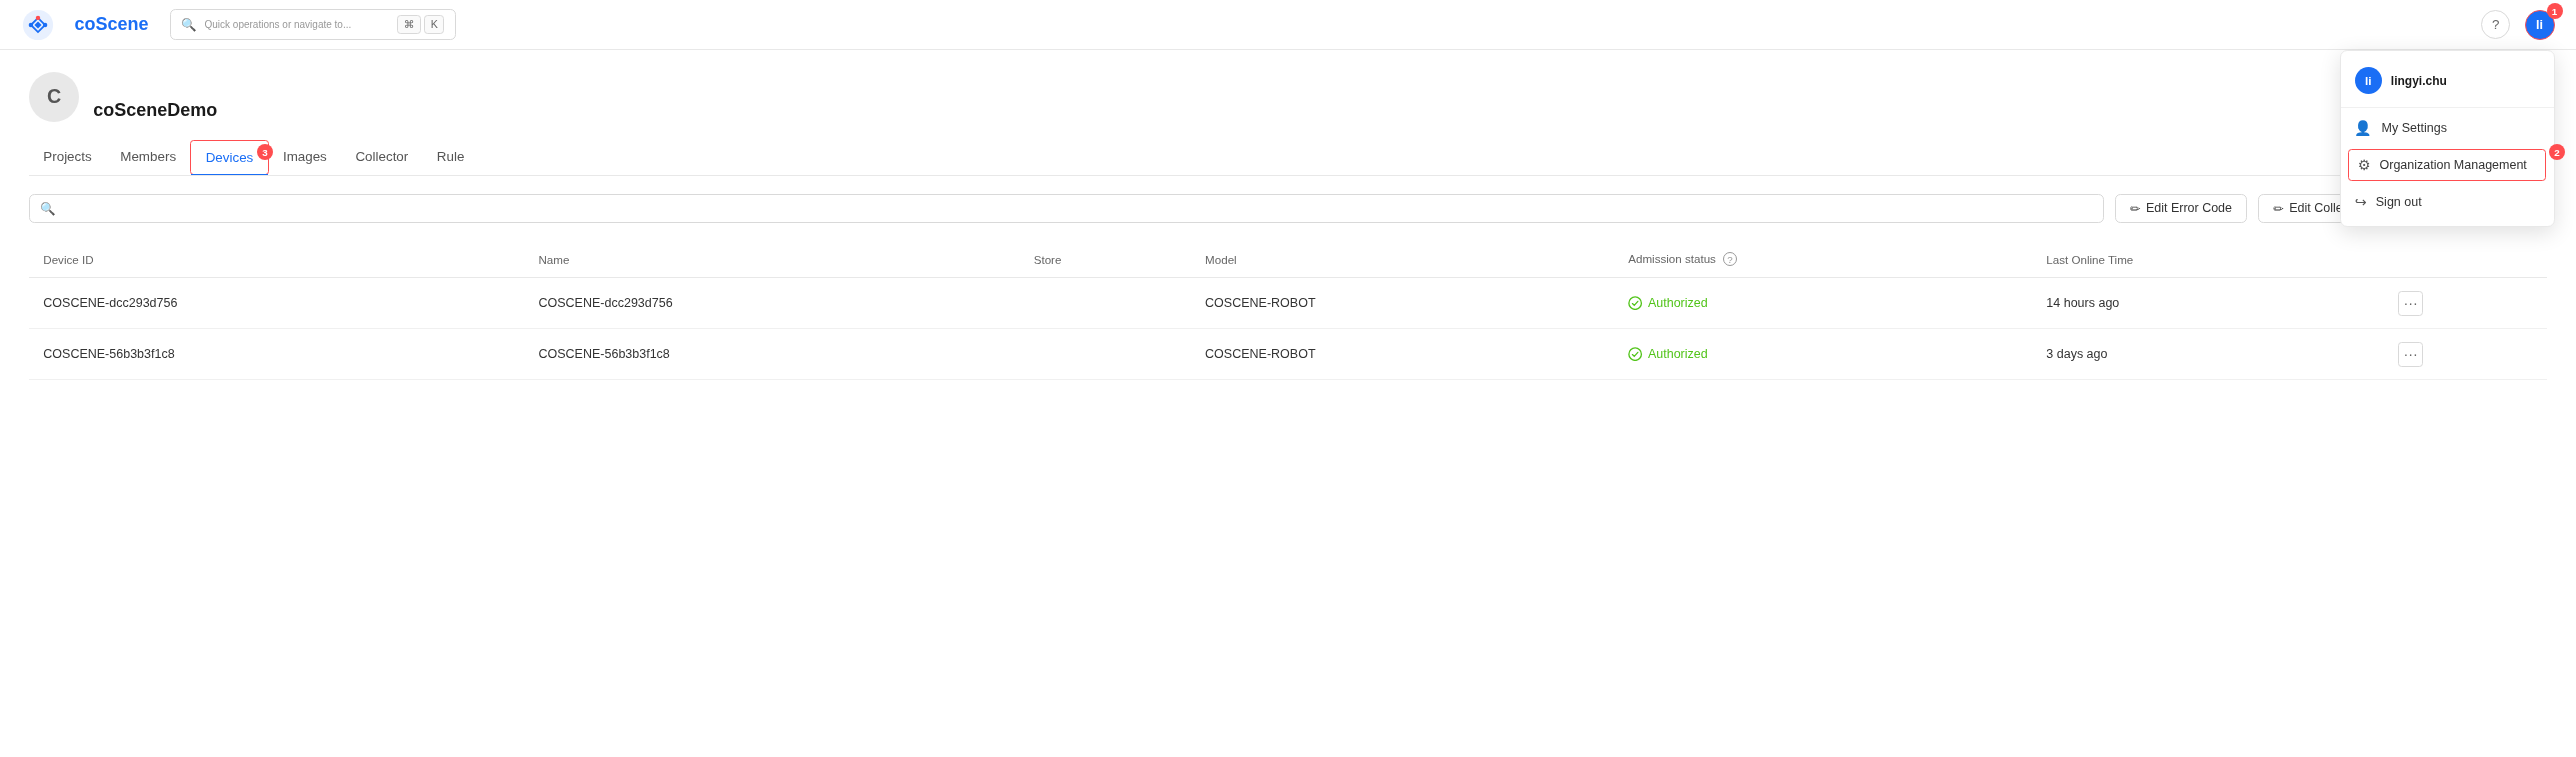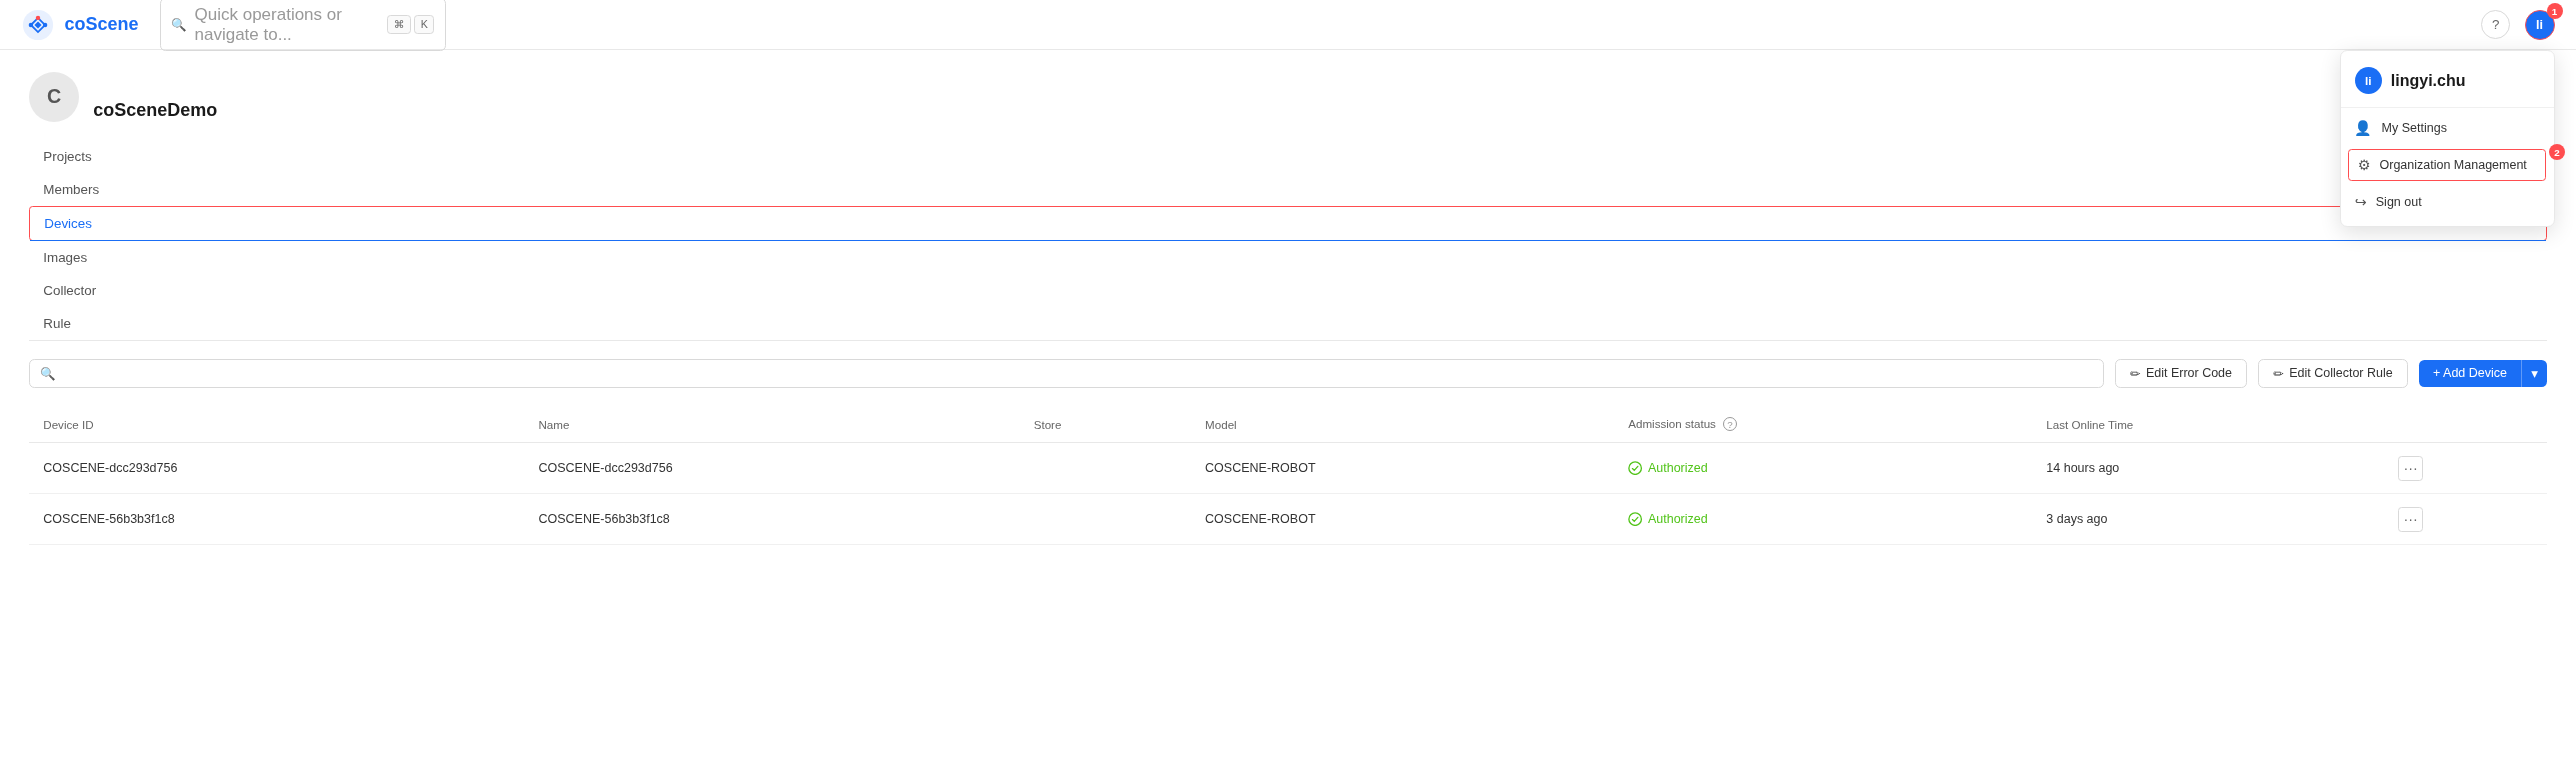--- a/index.html
+++ b/index.html
@@ -10,21 +10,21 @@
       display: flex;
       align-items: center;
       padding: 0 21.5px;
       height: 50px;
       border-bottom: 0.9px solid #e8e8e8;
       position: relative;
     }
     .logo {
       display: flex;
       align-items: center;
-      gap: 11px;
+      gap: 21px;
       margin-right: 21.5px;
     }
     .logo-icon {
       width: 32px;
       height: 32px;
     }
     .logo-text {
       font-size: 18px;
       font-weight: 700;
       color: #1a6ef5;
@@ -129,21 +129,20 @@
       font-weight: 600;
       margin-top: 28px;
     }
 
     
     .tabs {
       display: flex;
       gap: 0;
       border-bottom: 0.9px solid #e8e8e8;
       margin-bottom: 18px;
-      flex-direction: column;
     }
     .tab-item {
       padding: 9px 14.3px;
       cursor: pointer;
       color: #555;
       font-size: 13.4px;
       position: relative;
     }
     .tab-badge {
       position: absolute;
@@ -306,21 +305,21 @@
       background: #1a6ef5;
       color: #fff;
       display: flex;
       align-items: center;
       justify-content: center;
       font-weight: 700;
       font-size: 11.6px;
     }
     .dropdown-username {
       font-weight: 600;
-      font-size: 16px;
+      font-size: 12px;
     }
     .dropdown-item {
       display: flex;
       align-items: center;
       gap: 9px;
       padding: 9px 14.3px;
       cursor: pointer;
       font-size: 12.5px;
       color: #333;
     }
@@ -383,21 +382,21 @@
       <path d="M14 18 L18 14 L22 18 L18 22 Z" fill="#1a6ef5"></path>
       <circle cx="10" cy="18" r="2.5" fill="#1a6ef5"></circle>
       <circle cx="26" cy="18" r="2.5" fill="#1a6ef5"></circle>
       <circle cx="18" cy="10" r="2.5" fill="#ff4d4f"></circle>
     </svg>
     <span class="logo-text">coScene</span>
   </div>
 
   <div class="search-bar">
     <span>🔍</span>
-    <span style="color:#999;font-size:17px;">Quick operations or navigate to...</span>
+    <span style="color:#999;font-size:10px;">Quick operations or navigate to...</span>
     <div class="kbd-group">
       <span class="kbd">⌘</span>
       <span class="kbd">K</span>
     </div>
   </div>
 
   <div class="header-right">
     <div class="help-btn">
       <span>?</span>
     </div>

